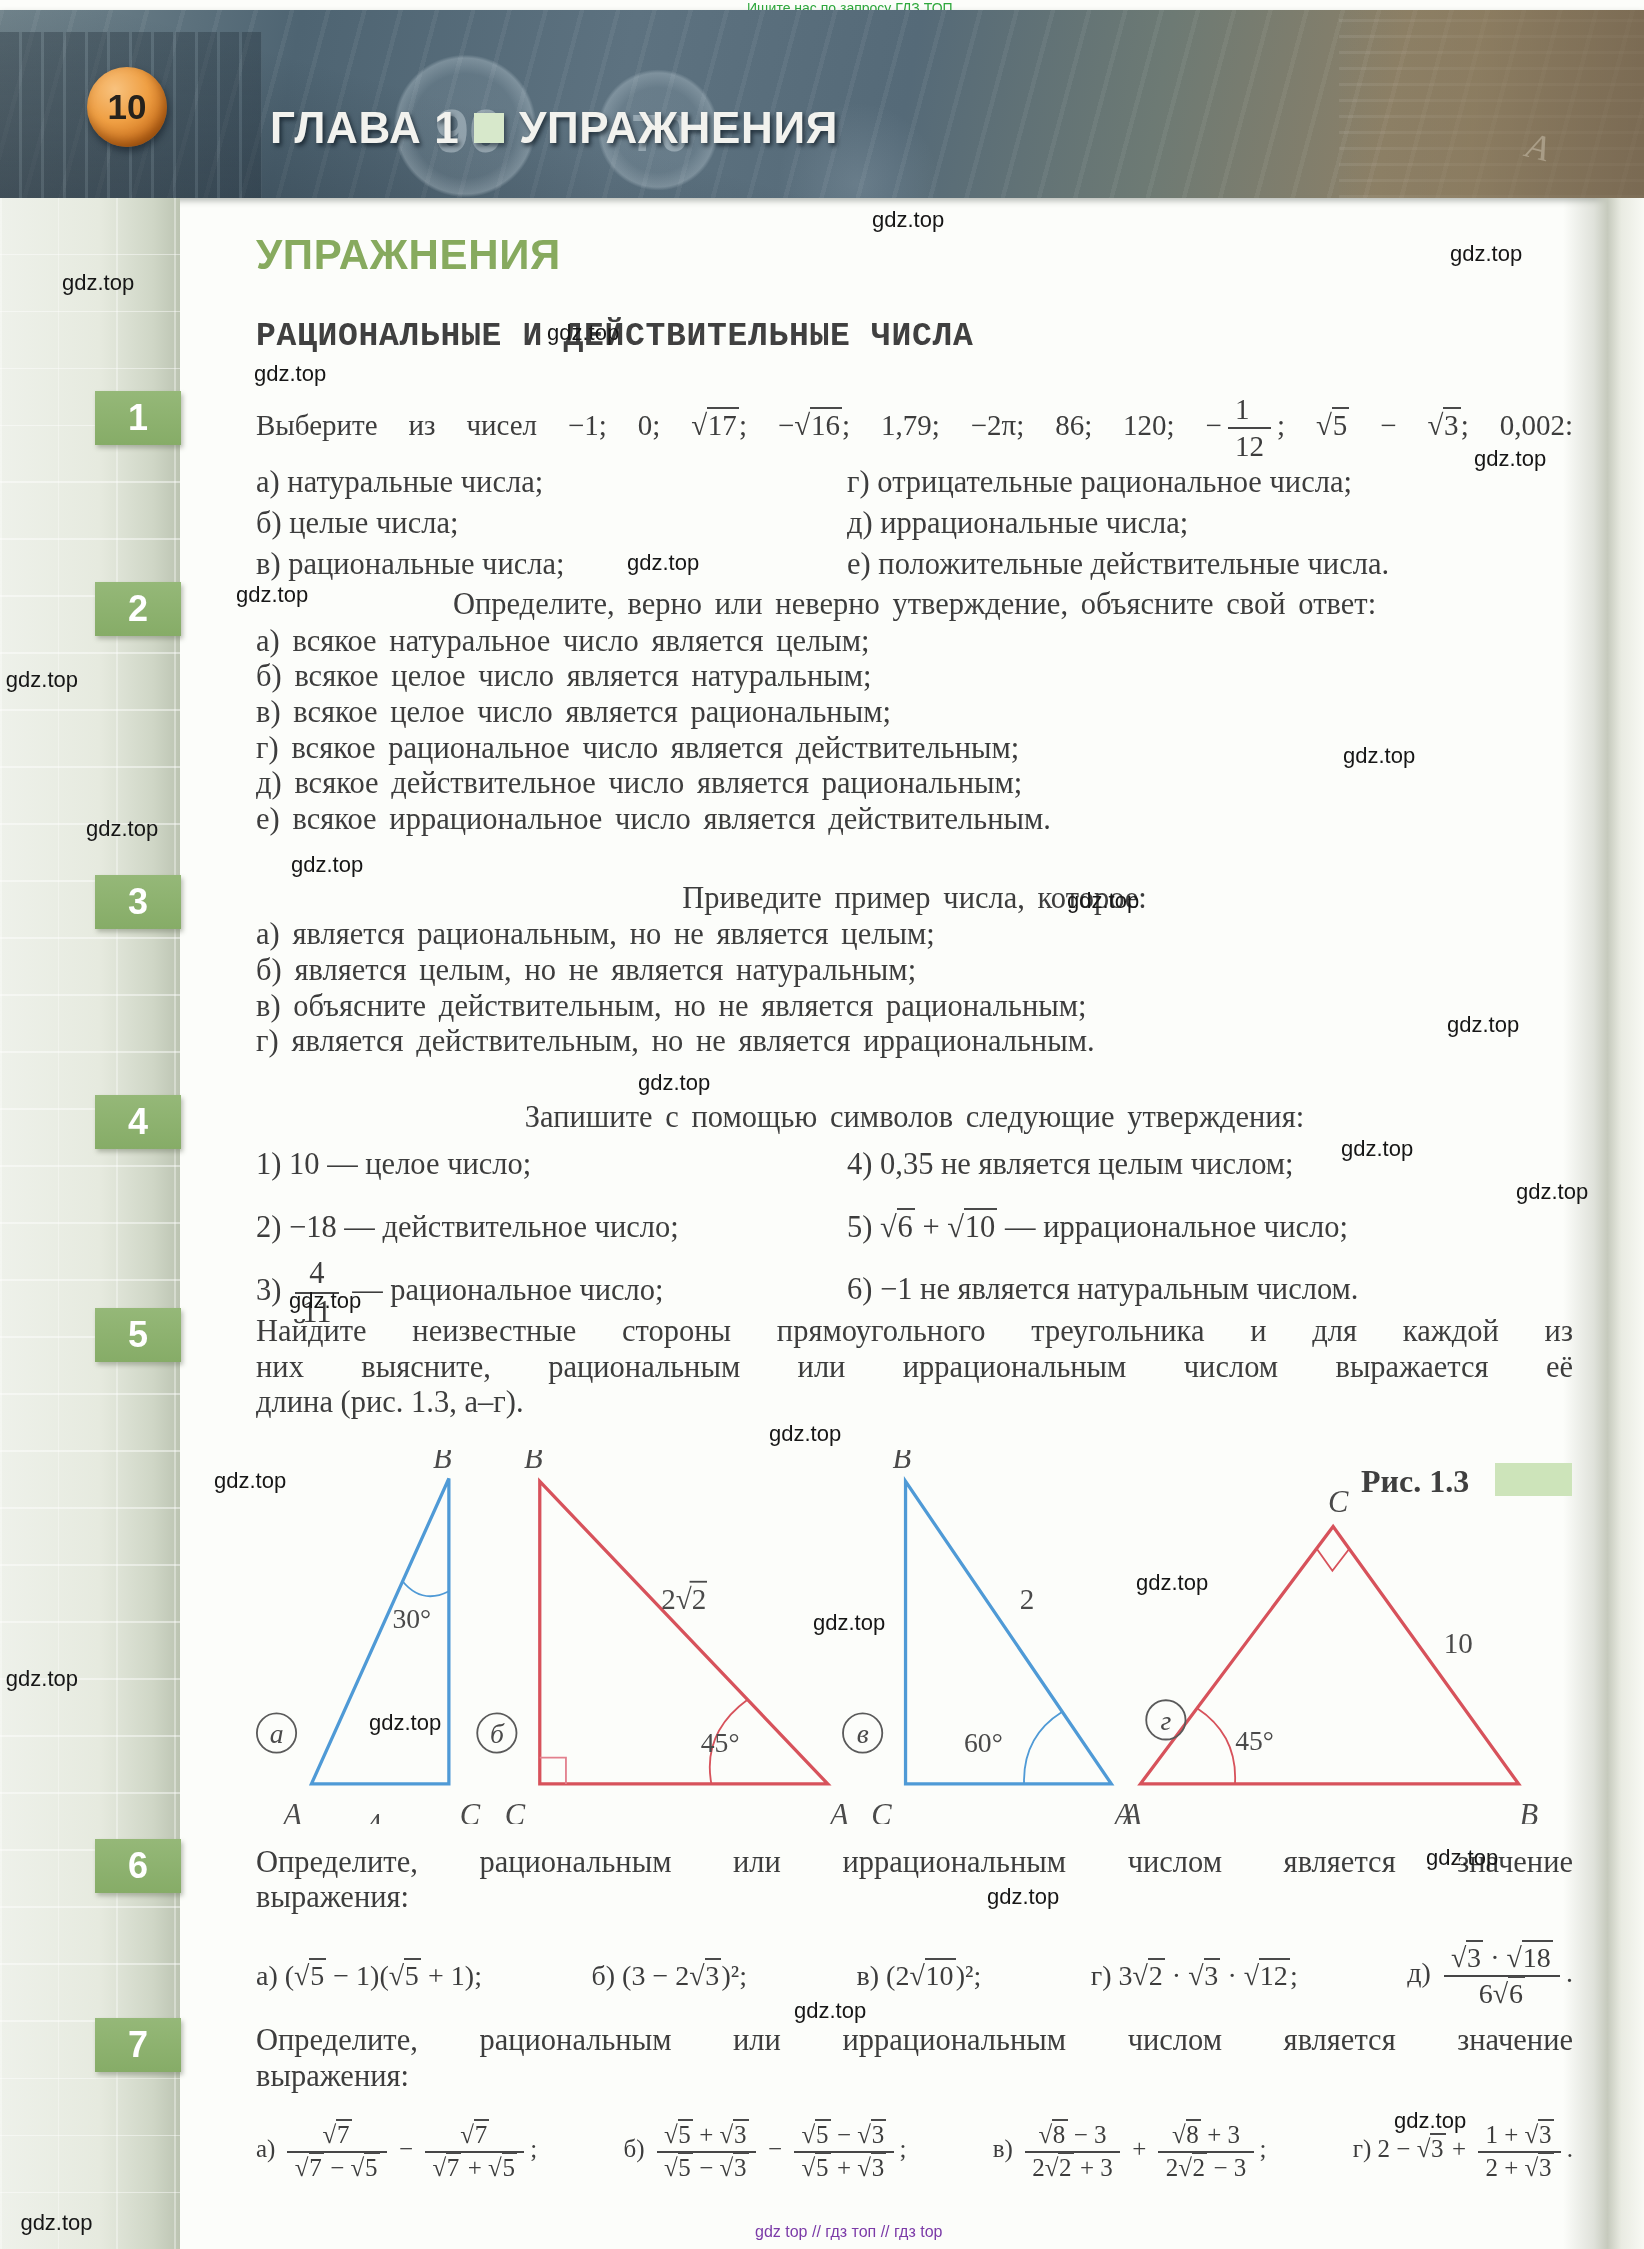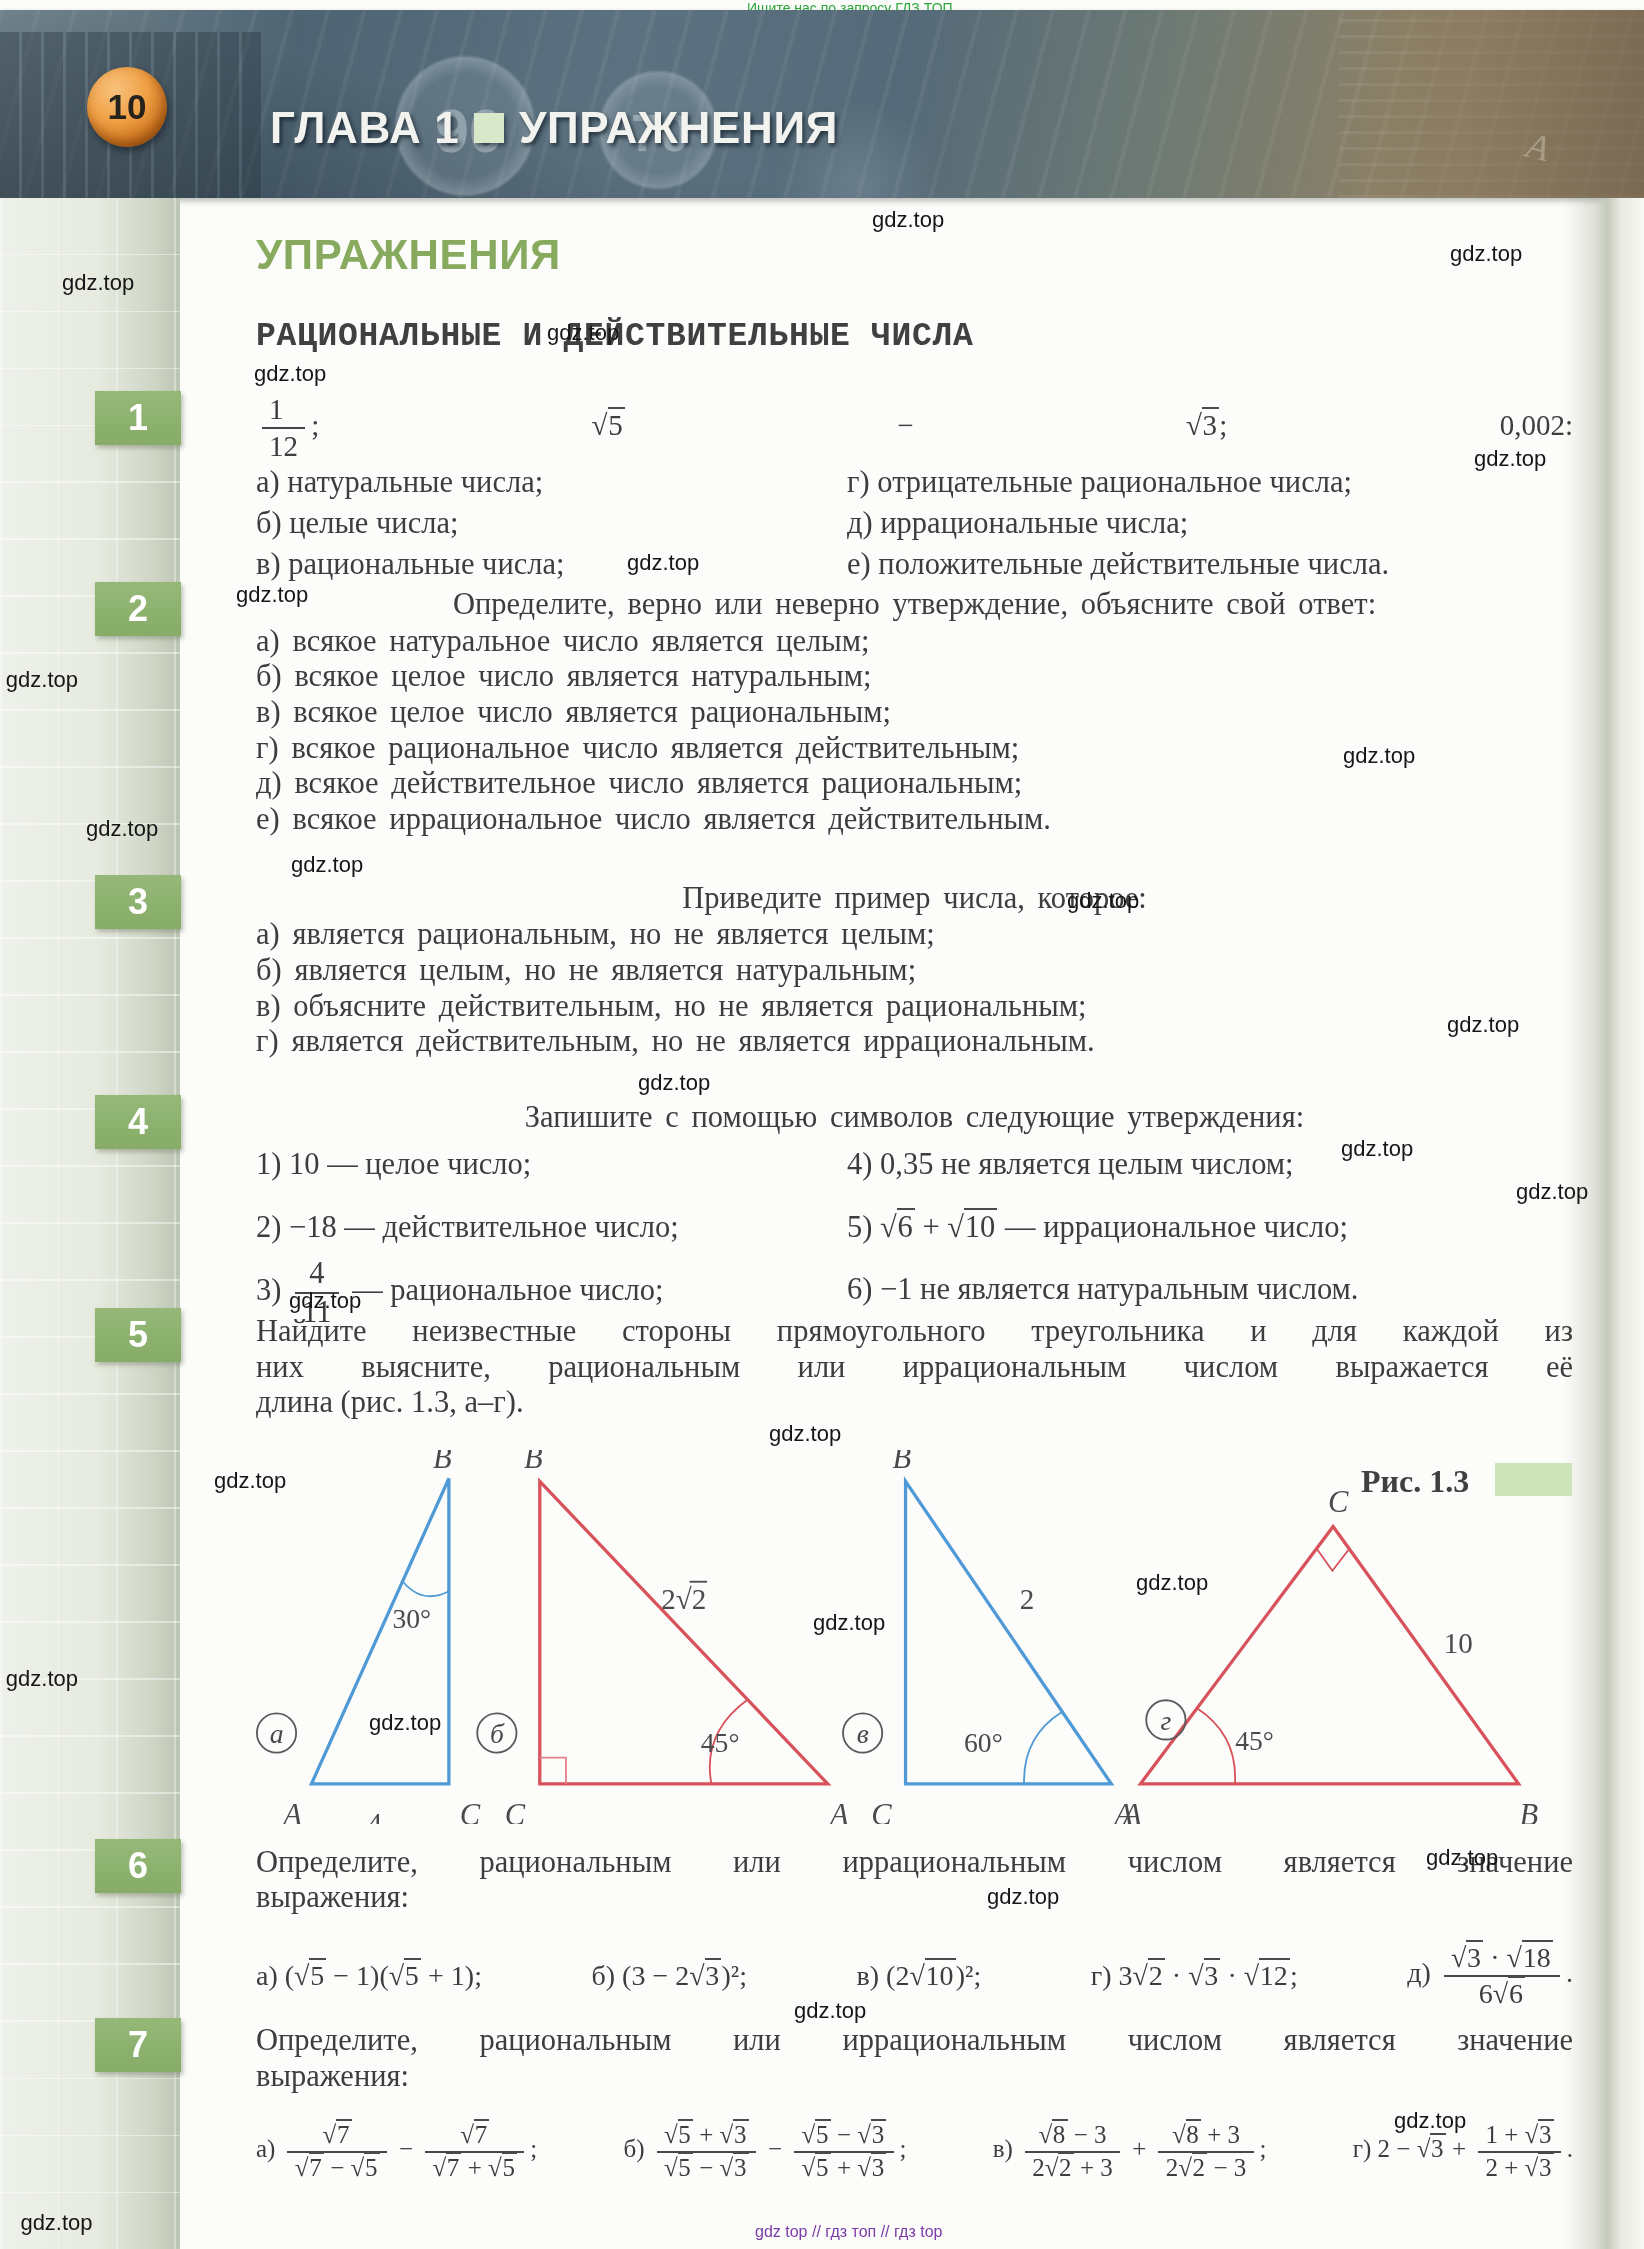--- a/index.html
+++ b/index.html
@@ -132,21 +132,21 @@
   <div class="badge" style="top:1308px">
       <span>5</span>
     </div>
   <div class="badge" style="top:1839px">
       <span>6</span>
     </div>
   <div class="badge" style="top:2018px">
       <span>7</span>
     </div>
 
-  <div class="tx just frm" style="top:393px;font-size:29px"><span class="fr"><span class="n">1</span><span class="d">12</span></span><span>; √<span class="ov">5</span> − √<span class="ov">3</span>; 0,002:</span></div>
+  <div class="tx just frm" style="top:393px;font-size:29px"><span>Выберите из чисел −1; 0; √<span class="ov">17</span>; −√<span class="ov">16</span>; 1,79; −2π; 86; 120; −</span><span class="fr"><span class="n">1</span><span class="d">12</span></span><span>; √<span class="ov">5</span> − √<span class="ov">3</span>; 0,002:</span></div>
   <div class="list-row" style="left:256px;top:465px">а) натуральные числа;</div>
   <div class="list-row" style="left:256px;top:506px">б) целые числа;</div>
   <div class="list-row" style="left:256px;top:547px">в) рациональные числа;</div>
   <div class="list-row" style="left:847px;top:465px">г) отрицательные рациональное числа;</div>
   <div class="list-row" style="left:847px;top:506px">д) иррациональные числа;</div>
   <div class="list-row" style="left:847px;top:547px">е) положительные действительные числа.</div>
 
   <div class="tx sp" style="top:586px">Определите, верно или неверно утверждение, объясните свой ответ:</div>
   <div class="list-row sp" style="left:256px;top:624px">а) всякое натуральное число является целым;</div>
   <div class="list-row sp" style="left:256px;top:659px">б) всякое целое число является натуральным;</div>

